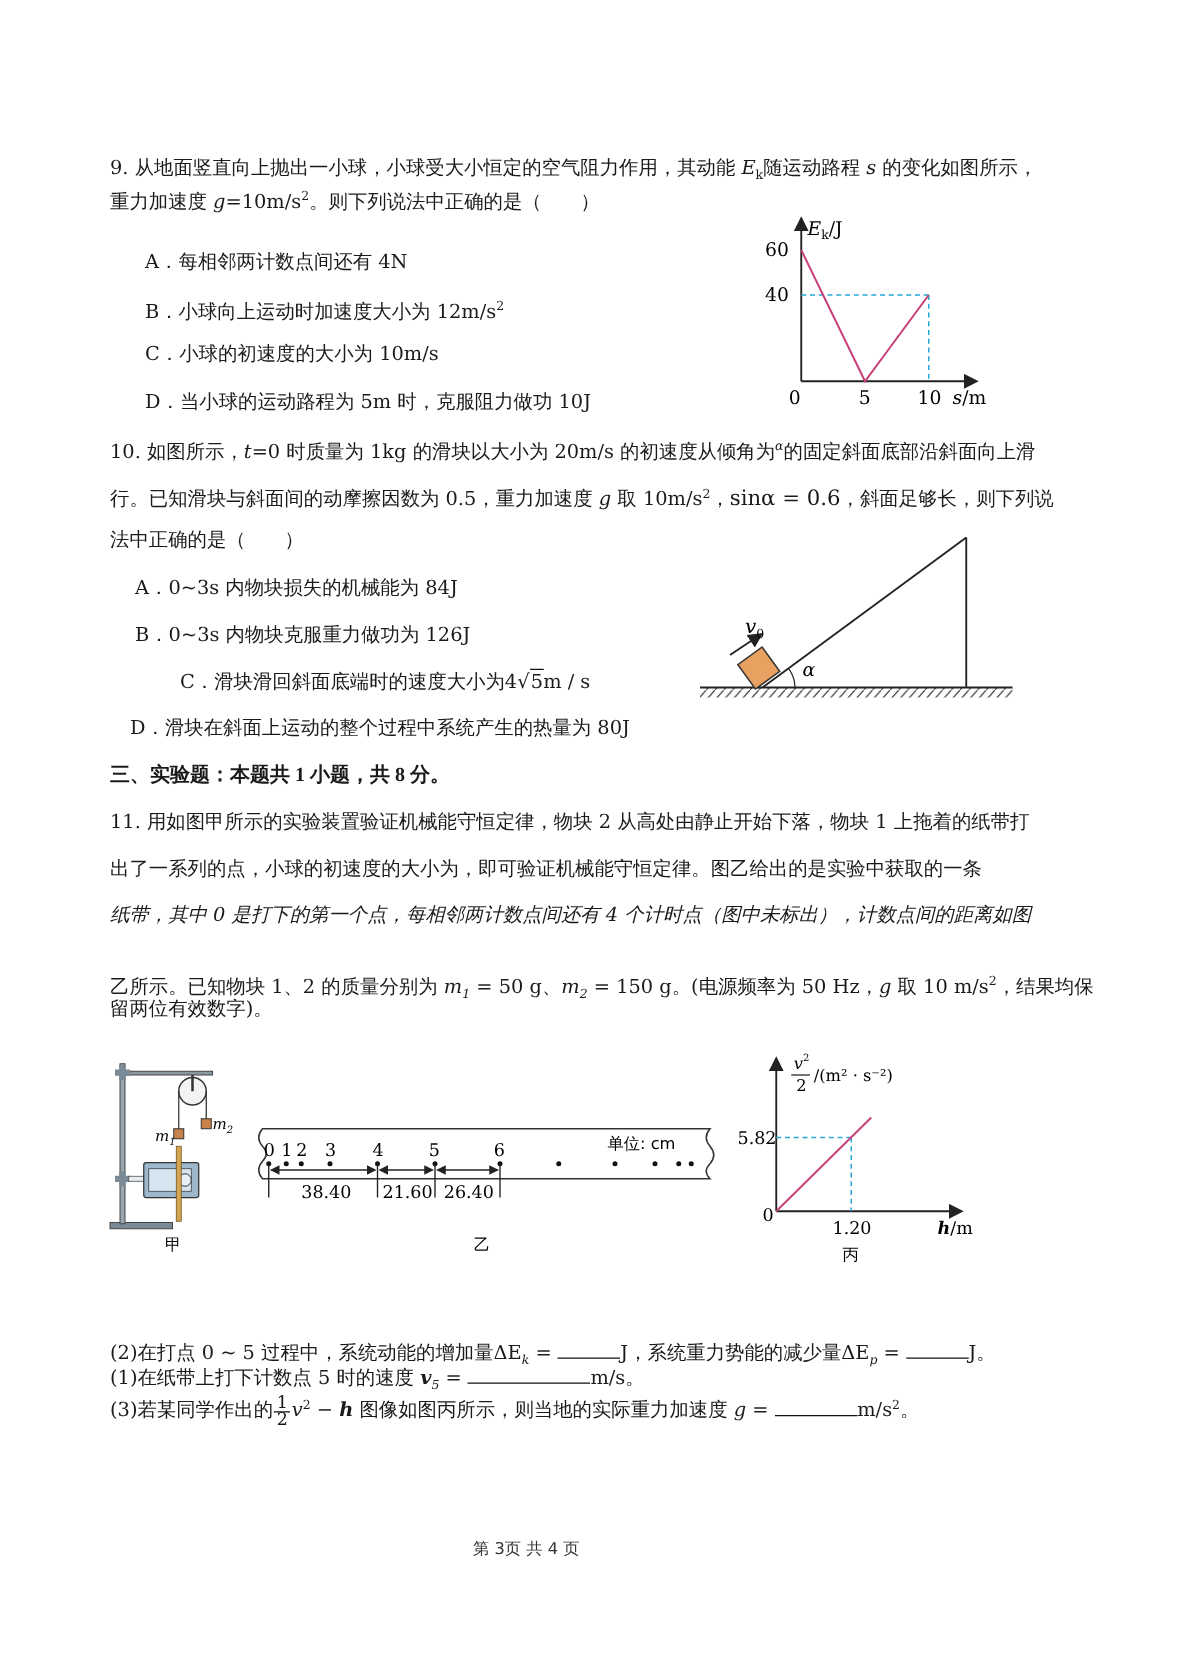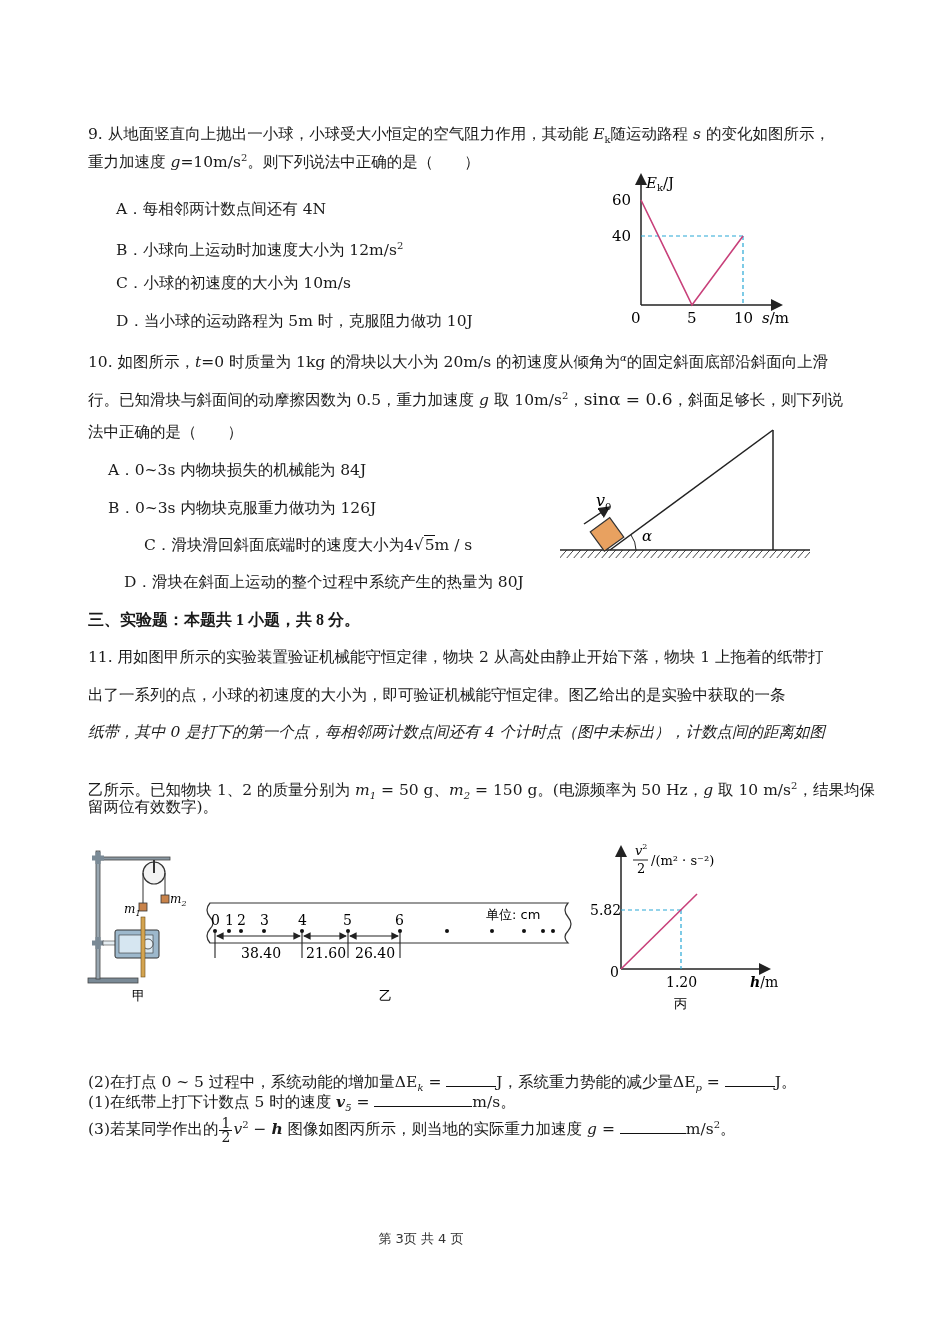--- a/index.html
+++ b/index.html
@@ -71,21 +71,21 @@
 
 <div class="opt" style="left:108px;top:460px;">
   <span>A．</span><span>0~3s 内物块损失的机械能为 84J</span>
 </div>
 <div class="opt" style="left:108px;top:498px;">
   <span>B．</span><span>0~3s 内物块克服重力做功为 126J</span>
 </div>
 <div class="opt" style="left:120px;top:535px;margin-left:24px;">
   <span>C．</span><span>滑块滑回斜面底端时的速度大小为</span><span>4</span><span>√</span><span class="sqrt">5</span><span>m / s</span>
 </div>
-<div class="opt" style="left:124px;top:572px;">
+<div class="opt" style="left:104px;top:572px;">
   <span>D．</span><span>滑块在斜面上运动的整个过程中系统产生的热量为 80J</span>
 </div>
 
 <svg style="left:558px;top:424px;" width="255" height="140" viewBox="0 0 255 140">
   <defs>
     <pattern id="hatch" width="7" height="8" patternUnits="userSpaceOnUse">
       <line x1="0" y1="8" x2="7" y2="0" stroke="#444" stroke-width="1"></line>
     </pattern>
     <marker id="ar2" markerWidth="8" markerHeight="8" refX="6" refY="4" orient="auto">
       <path d="M0,0 L8,4 L0,8 z" fill="#222"></path>

